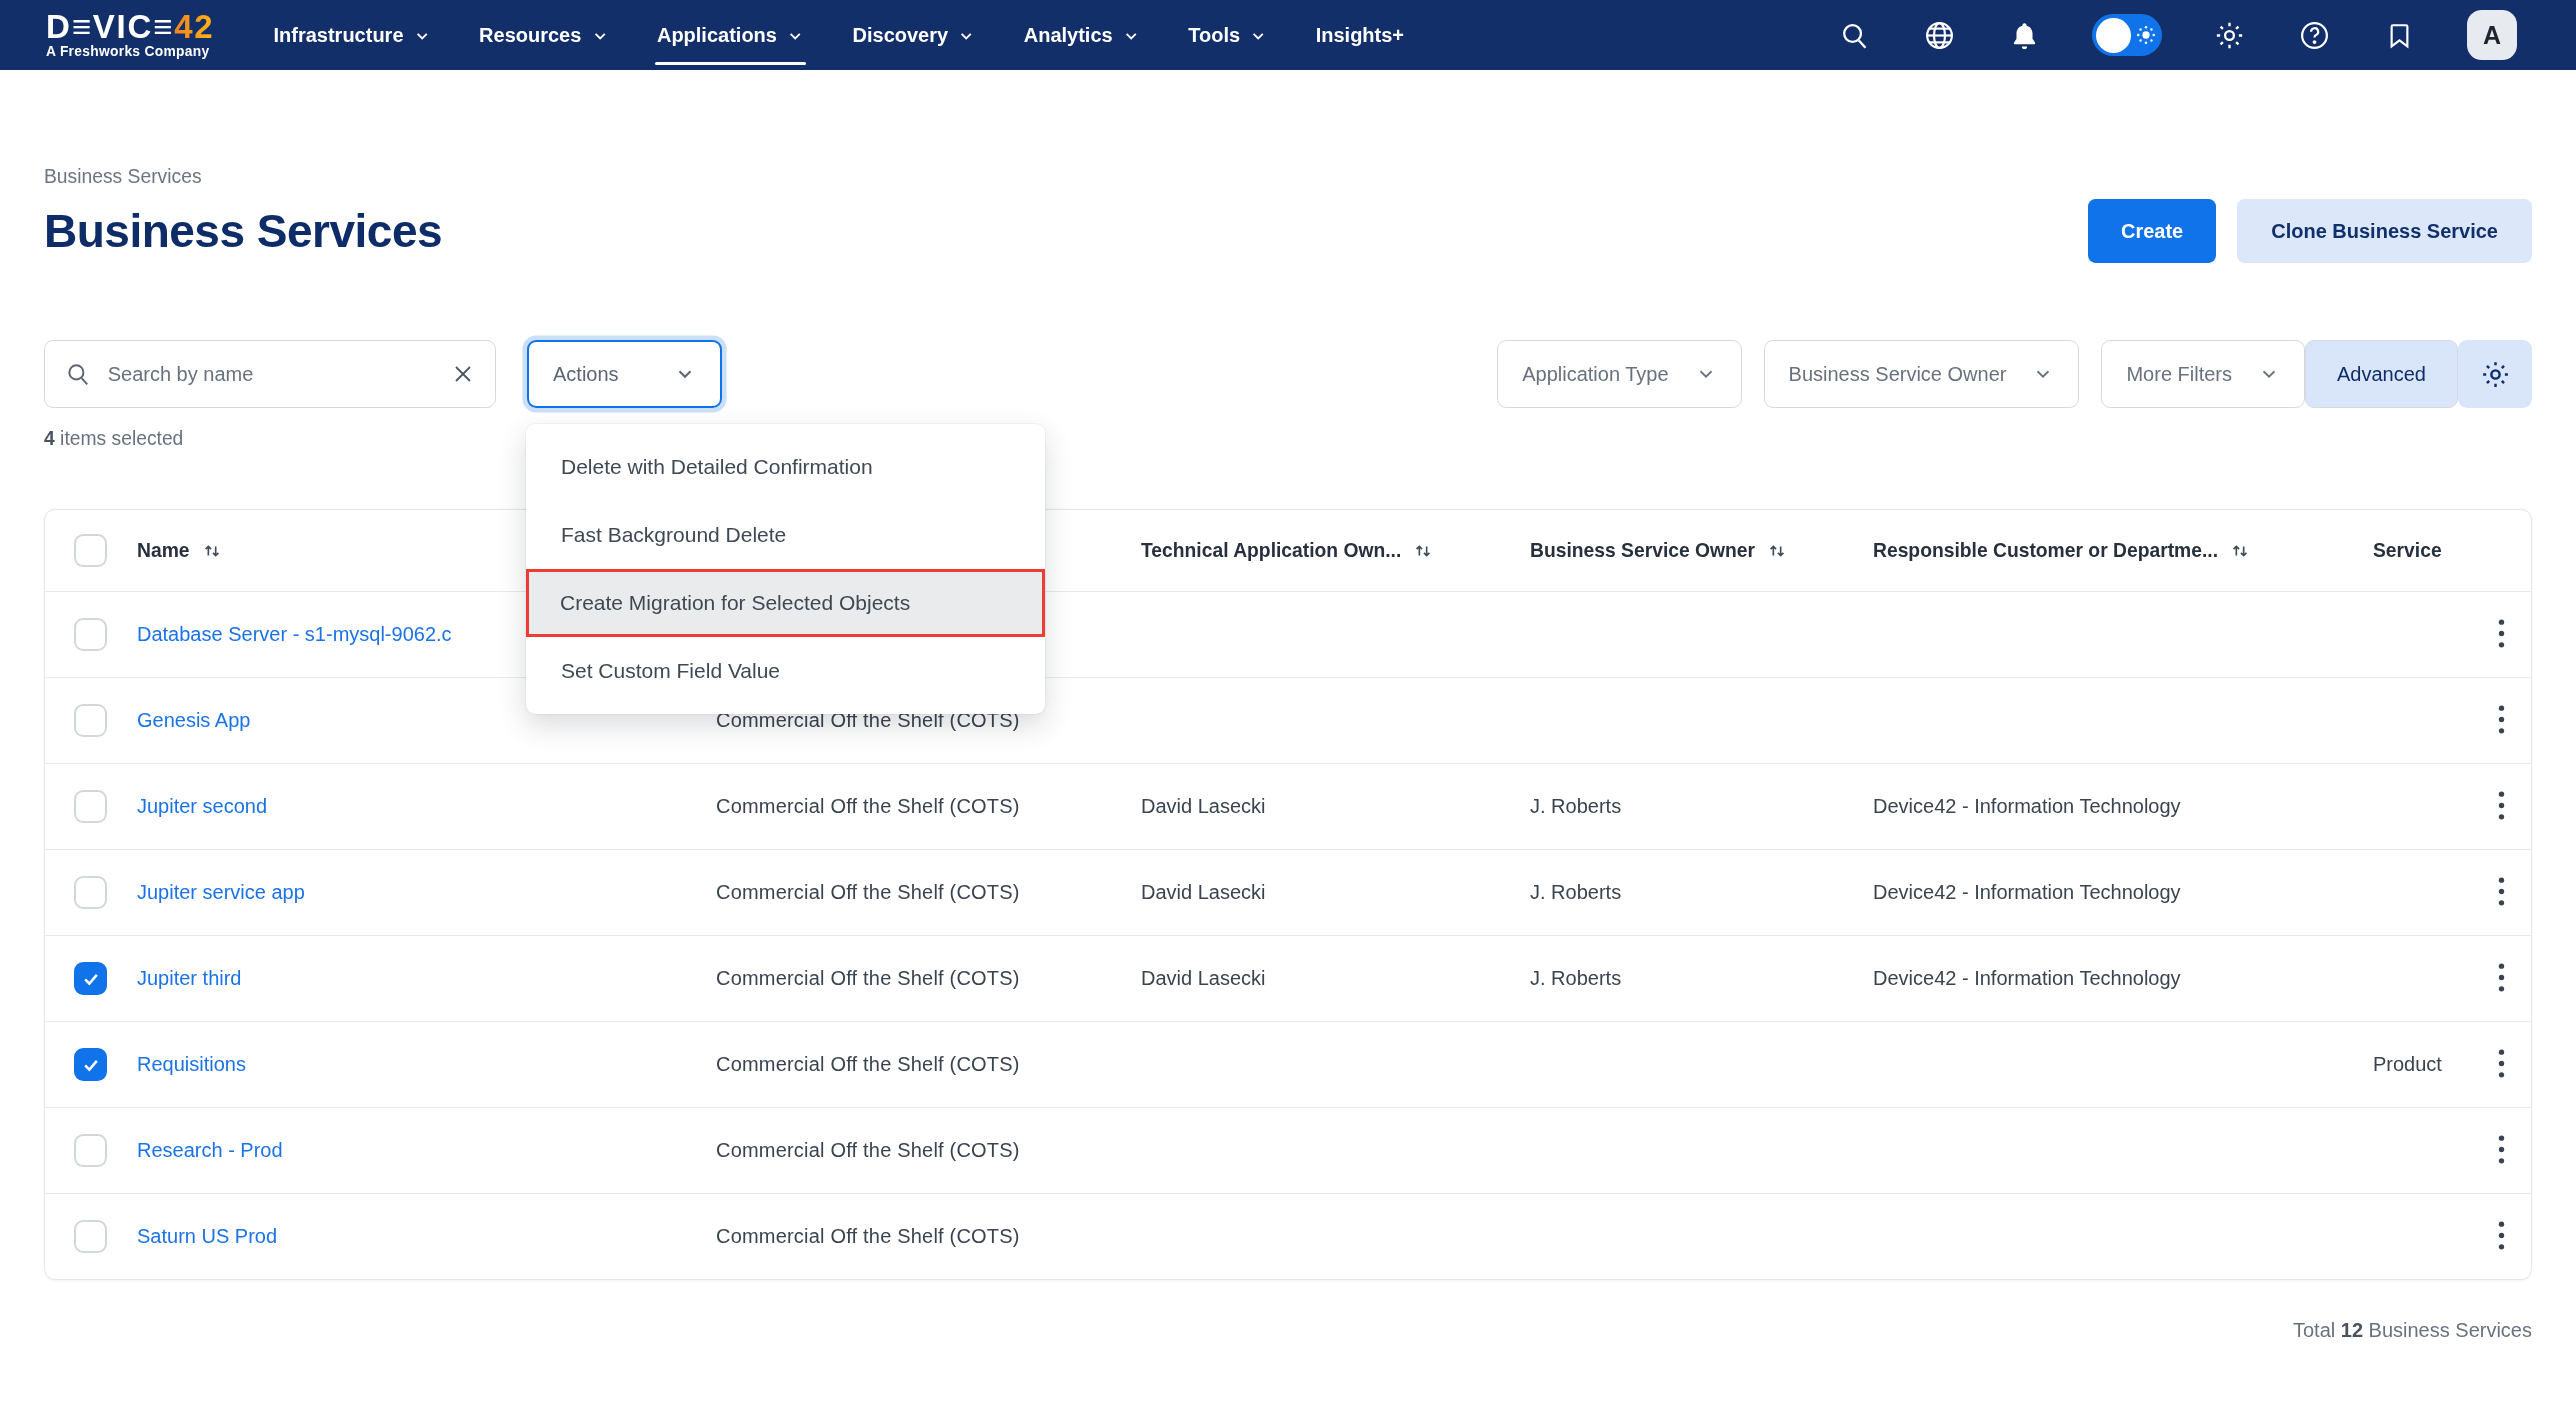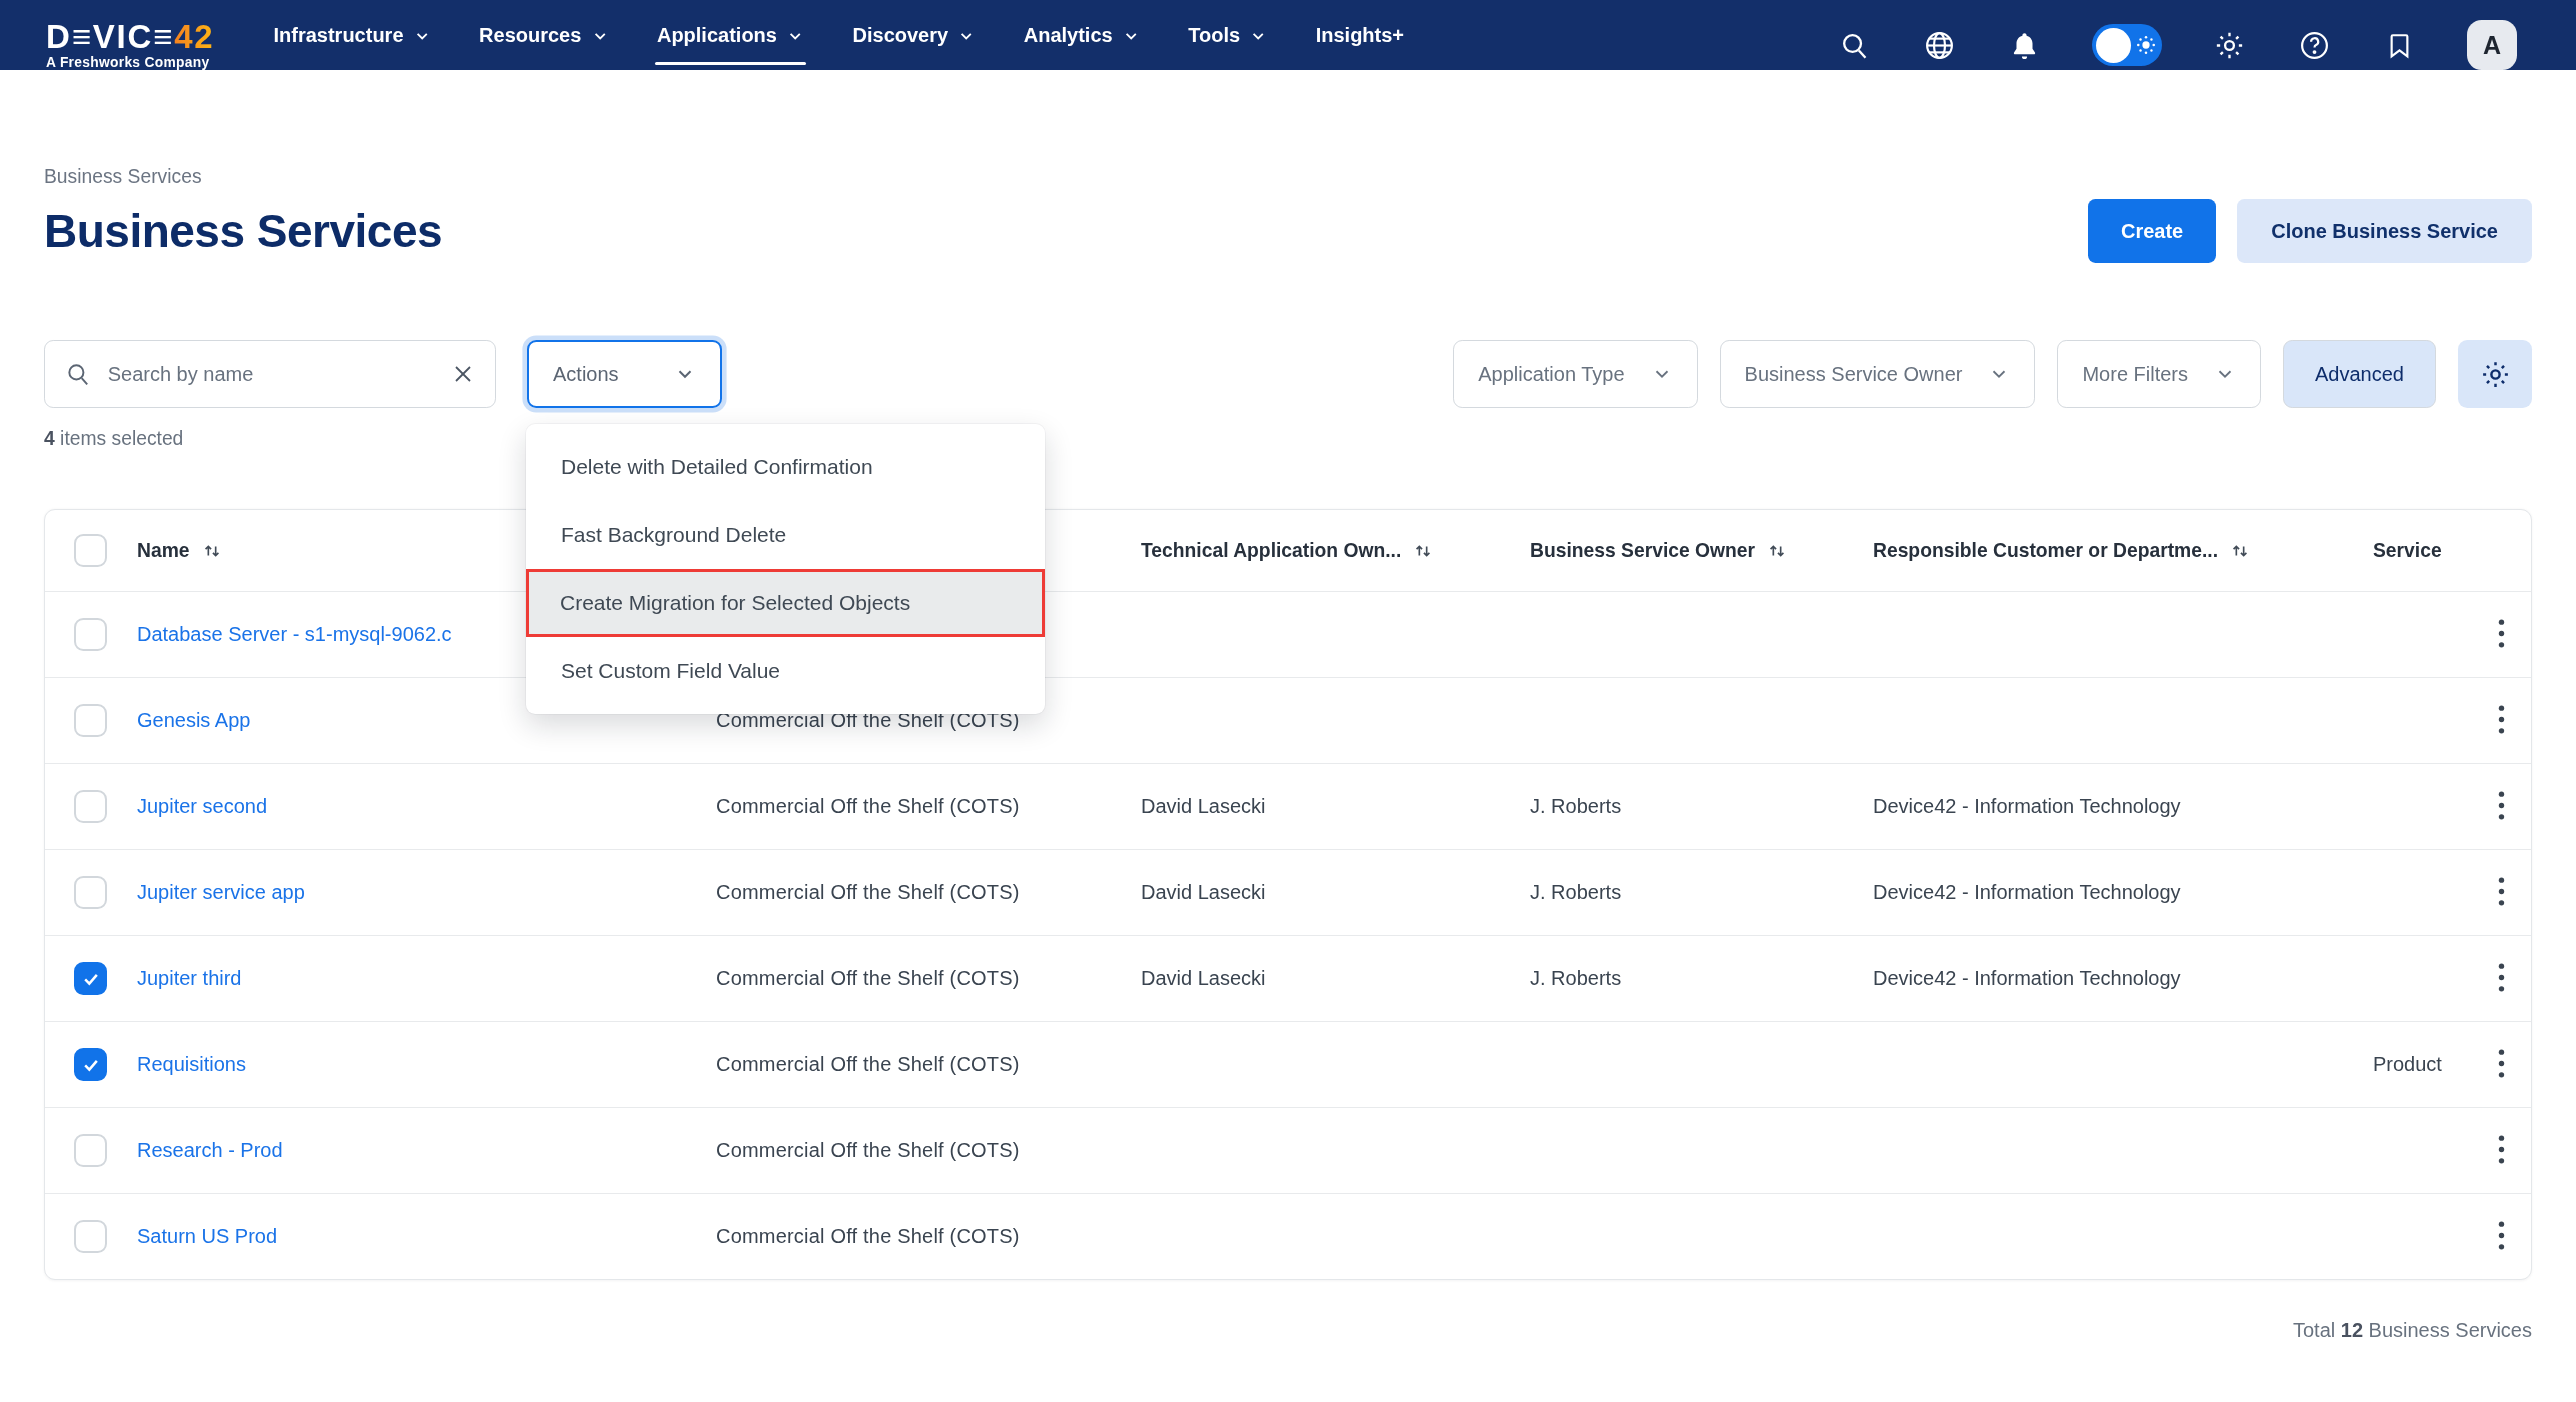--- a/index.html
+++ b/index.html
@@ -8,21 +8,21 @@
     width: 2576px; height: 1403px;
     font-family: "Liberation Sans", sans-serif;
     background: #ffffff;
     position: relative;
     overflow: hidden;
   }
 
   
   .navbar {
     height: 70px; background: #132F6A;
-    display: flex; align-items: flex-end;
+    display: flex; align-items: center;
     padding: 0 59px 0 46px;
   }
   .logo { display:flex; flex-direction:column; justify-content:center; cursor:pointer; margin-right: 59px; }
   .logo-text { font-size: 33px; font-weight: 800; color:#fff; letter-spacing: 1.8px; line-height: 31px; }
   .logo-accent {
     background: linear-gradient(90deg,#f58220,#fdb515);
     -webkit-background-clip: text; background-clip: text;
     color: transparent;
   }
   .logo-tagline { color:#fff; font-size: 13.8px; font-weight: 700; margin-top: 2.8px; letter-spacing: 0.3px; }
@@ -76,21 +76,21 @@
     font-size: 20px; color:#374151; background:transparent; min-width:0;
   }
   .search-box input::placeholder { color:#68727F; }
   .actions-btn {
     margin-left: 31px; height: 68px; width: 195px; padding: 0 24px;
     border: 2.3px solid #1173E9; border-radius: 9.2px; background:#fff;
     box-shadow: 0 0 0 4.6px #CBDFF9;
     font-family:inherit; font-size: 20px; color:#5B6573;
     display:flex; align-items:center; justify-content:space-between; cursor:pointer;
   }
-  .toolbar-right { margin-left:auto; display:flex; align-items:center; gap: 22px; }
+  .toolbar-right { margin-left:auto; display:flex; align-items:center; }
   .filter-btn {
     height: 68px; border: 1.8px solid #D4D9DE; border-radius: 9.2px; background:#fff;
     padding: 0 24px; font-family:inherit; font-size: 20px; color:#68727F;
     display:flex; align-items:center; gap: 26px; cursor:pointer;
   }
   .advanced-btn { background:#D9E6F9; color:#0E2D6B; border-radius:9.2px; padding: 0 31px; }
   .gear-btn {
     width: 74px; height: 68px; background:#D9E6F9; border:none; border-radius: 9.2px;
     display:flex; align-items:center; justify-content:center; cursor:pointer;
   }

